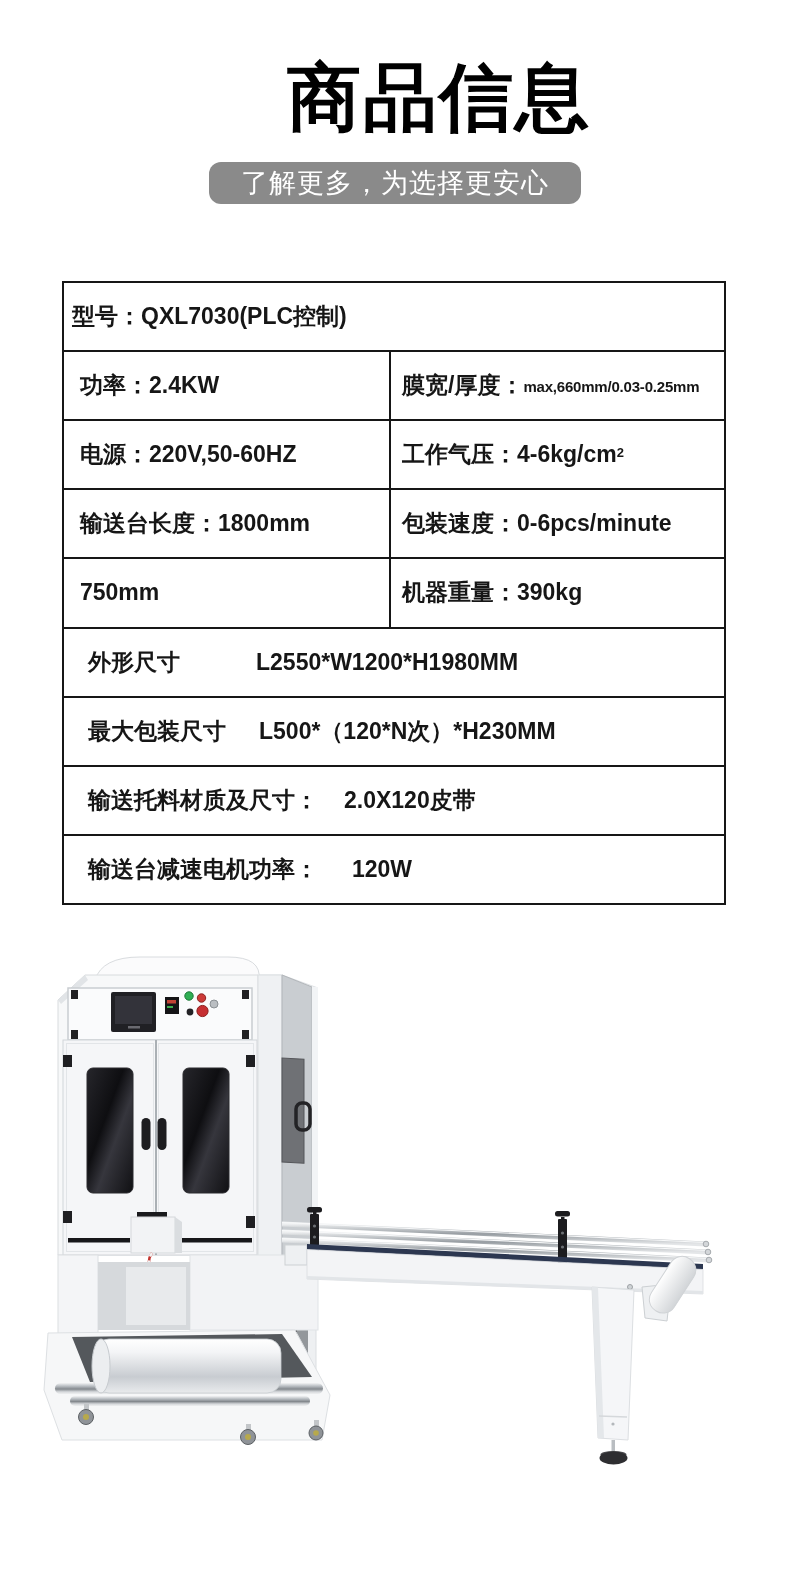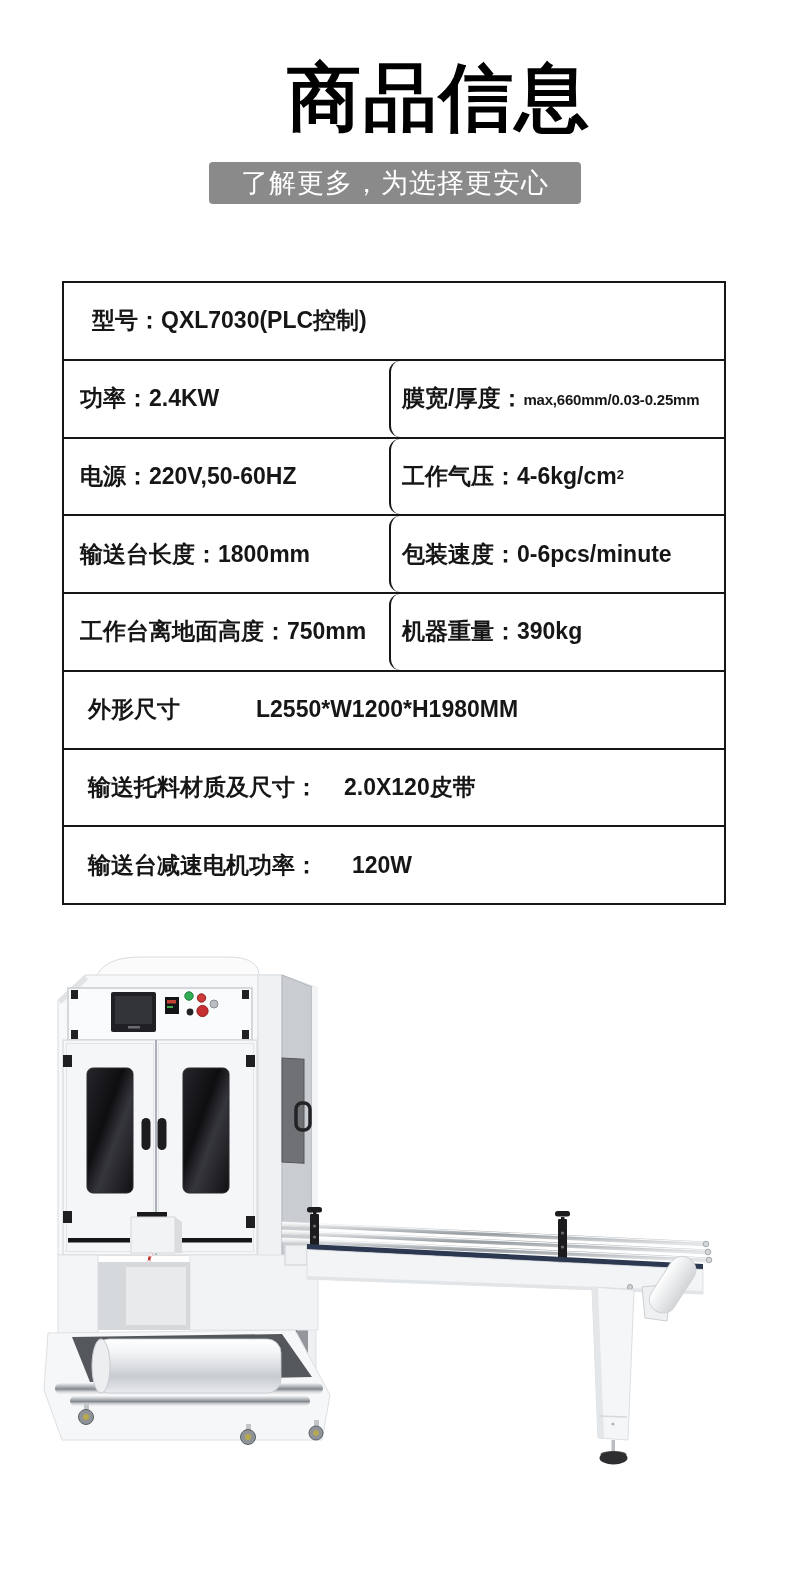--- a/index.html
+++ b/index.html
@@ -9,37 +9,37 @@
     -webkit-font-smoothing:antialiased;
   }
   
   .page-title{
     position:absolute;left:0;top:56px;width:790px;
     text-align:center;font-size:74px;line-height:84px;font-weight:900;
     color:#000;letter-spacing:2px;white-space:nowrap;padding-left:44px;
   }
   .banner{
     position:absolute;left:50%;transform:translateX(-50%);top:162px;
-    width:372px;height:42px;border-radius:4px;background:#8a8a8a;
+    width:372px;height:42px;border-radius:12px;background:#8a8a8a;
     color:#fff;font-size:27px;line-height:42px;text-align:center;
     letter-spacing:1px;white-space:nowrap;font-weight:500;
   }
   
   .spec-table{
     position:absolute;left:62px;top:281px;width:664px;height:624px;
     box-sizing:border-box;border:2px solid #161616;
     display:flex;flex-direction:column;
     color:#161616;font-size:23px;font-weight:600;white-space:nowrap;
   }
   .trow{flex:1;display:flex;align-items:center;box-sizing:border-box;}
   .trow + .trow{border-top:2px solid #161616;}
   .cell{display:flex;align-items:center;box-sizing:border-box;height:100%;}
   .c1{width:325px;padding-left:16px;}
-  .c2{flex:1;border-left:2px solid #161616;padding-left:11px;border-radius:11px;}
-  .single{padding-left:28px;}
+  .c2{flex:1;border-left:2px solid #161616;padding-left:11px;}
+  .single{padding-left:8px;}
   .indent{padding-left:24px;}
   .lab{display:inline-block;}
   .lab.w168{width:168px;} .lab.w171{width:171px;}
   .lab.w256{width:256px;} .lab.w264{width:264px;}
   .val-small{font-size:15px;letter-spacing:-0.2px;position:relative;top:1px;}
   sup{font-size:13px;position:relative;top:-2px;}
   
   .photo-wrap{position:absolute;left:30px;top:935px;width:730px;height:545px;}
 </style>
 </head>
@@ -84,34 +84,37 @@
         <span>1800mm</span>
     </div>
     <div class="cell c2">
       <span class="lab">包装速度：</span>
         <span>0-6pcs/minute</span>
     </div>
   </div>
 
   <div class="trow">
     <div class="cell c1">
-      <span class="lab">工作台离地面高度：</span>
         <span>750mm</span>
     </div>
     <div class="cell c2">
       <span class="lab">机器重量：</span>
         <span>390kg</span>
     </div>
   </div>
 
   <div class="trow indent">
     <span class="lab w168">外形尺寸</span>
       <span>L2550*W1200*H1980MM</span>
   </div>
 
+  <div class="trow indent">
+    <span class="lab w171">最大包装尺寸</span>
+      <span>L500*（120*N次）*H230MM</span>
+  </div>
 
   <div class="trow indent">
     <span class="lab w256">输送托料材质及尺寸：</span>
       <span>2.0X120皮带</span>
   </div>
 
   <div class="trow indent">
     <span class="lab w264">输送台减速电机功率：</span>
       <span>120W</span>
   </div>

